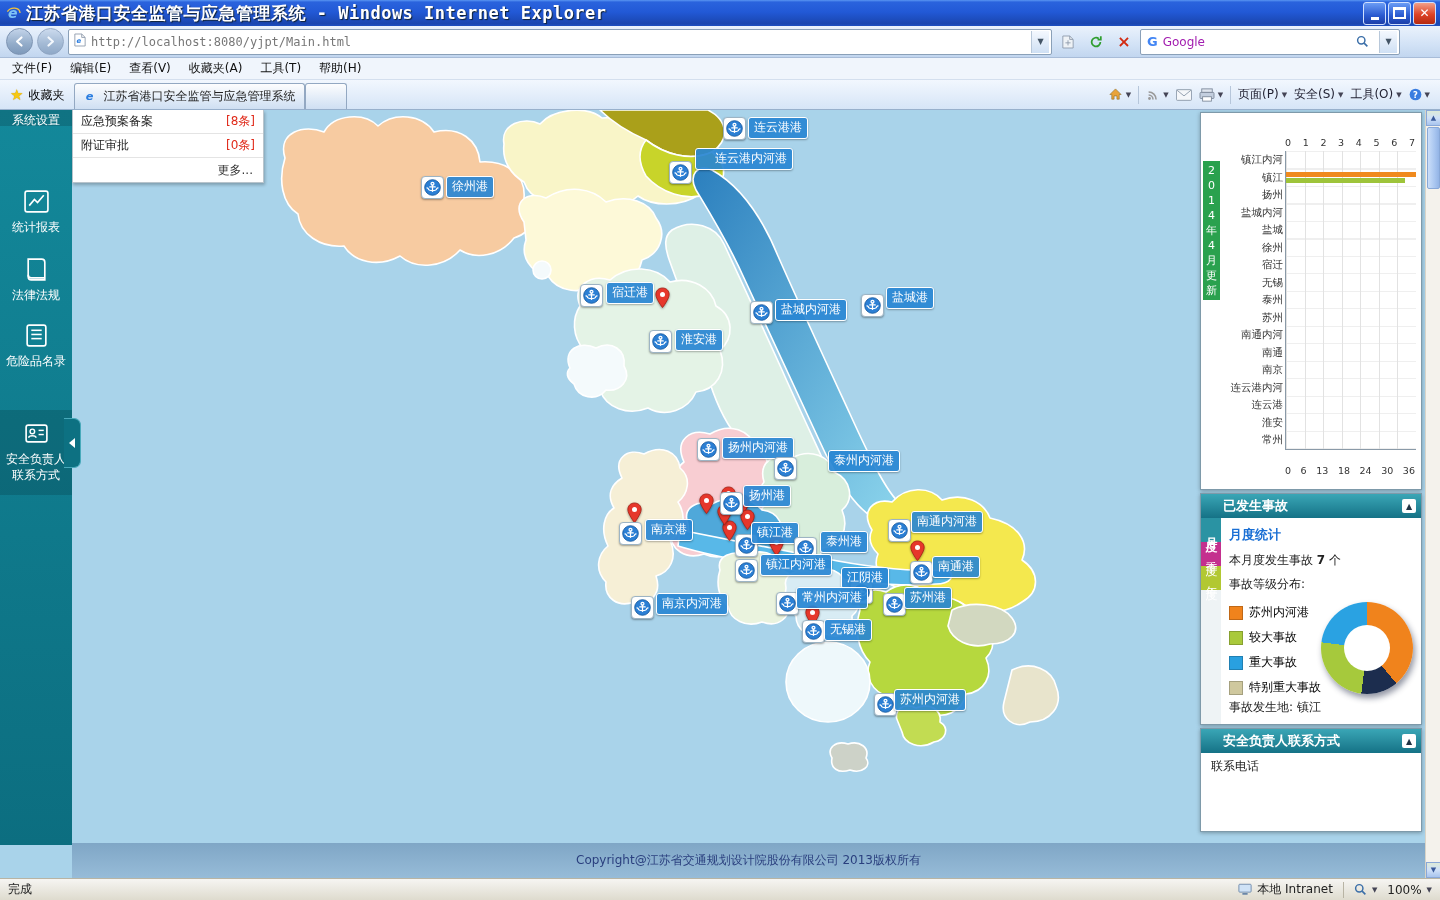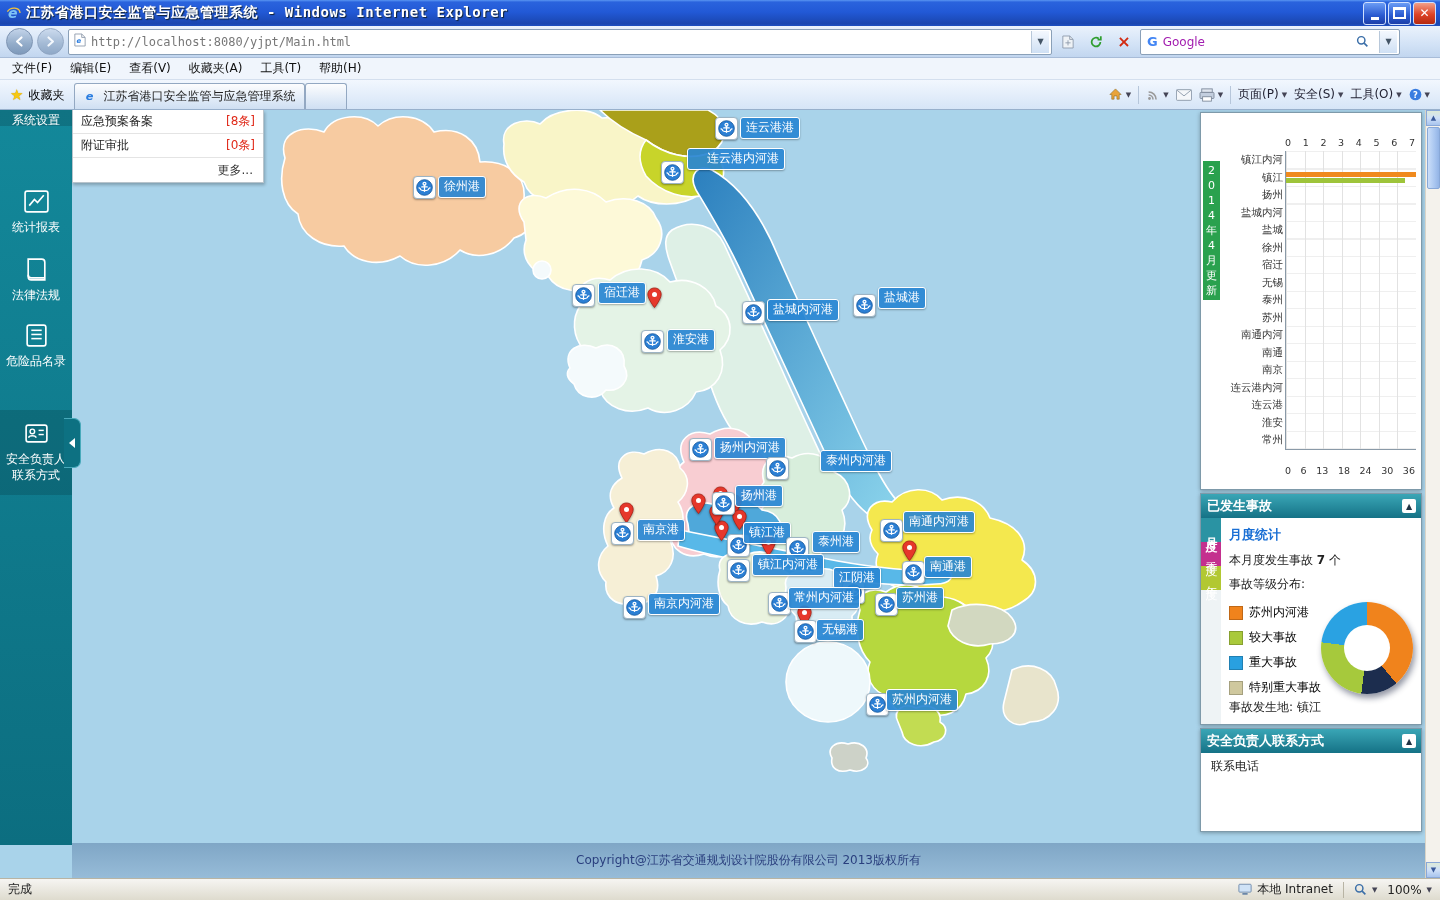--- a/index.html
+++ b/index.html
@@ -5,21 +5,21 @@
   html,body{margin:0;padding:0;width:1440px;height:900px;overflow:hidden;
     font-family:"DejaVu Sans","Liberation Sans",sans-serif;font-size:12px;}
   .screen{position:relative;width:1440px;height:900px;background:#a9d3ea;}
 
   
   .titlebar{position:absolute;left:0;top:0;width:1440px;height:26px;
     background:linear-gradient(180deg,#5a96f2 0%,#2a63dd 8%,#2259d6 46%,#1a46b0 90%,#1e4fc0 100%);
     display:flex;align-items:center;color:#fff;}
   .titlebar .ie-ic{margin:0 5px 0 6px;display:flex;}
   .titlebar .ttl{font-family:"DejaVu Sans Mono","Liberation Mono",monospace;
-    font-weight:bold;font-size:14px;letter-spacing:.5px;text-shadow:1px 1px 1px #123;white-space:nowrap;}
+    font-weight:bold;font-size:17px;letter-spacing:.5px;text-shadow:1px 1px 1px #123;white-space:nowrap;}
   .win-btns{margin-left:auto;display:flex;gap:2px;padding-right:4px;}
   .wbtn{width:21px;height:21px;border-radius:3px;border:1px solid #cfe0ff;display:flex;align-items:center;justify-content:center;
     color:#fff;font-weight:bold;font-size:12px;background:linear-gradient(180deg,#6a9cf5,#2a5ad0 60%,#1c3fa8);}
   .wbtn.close{background:linear-gradient(180deg,#f2a088,#dd4326 55%,#b52a10);}
   .wbtn .minglyph{display:block;width:8px;height:3px;background:#fff;margin-top:10px;}
   .wbtn .maxglyph{display:block;width:9px;height:7px;border:2px solid #fff;border-top-width:3px;}
 
   
   .addrbar{position:absolute;left:0;top:26px;width:1440px;height:32px;
     background:linear-gradient(180deg,#eaf2fc,#d2e2f6 60%,#c2d6ef);
@@ -59,21 +59,21 @@
   .fr-sep{width:1px;height:18px;background:#b6c6da;}
   .fr-btn{display:flex;align-items:center;gap:3px;color:#223;}
   .caret{font-size:7px;color:#445;}
 
   
   .content{position:absolute;left:0;top:110px;width:1440px;height:768px;background:#a9d3ea;overflow:hidden;}
 
   
   .map{position:absolute;left:72px;top:0;width:1353px;height:768px;background:#a9d3ea;}
   .map svg.geo{position:absolute;left:0;top:0;}
-  .ports{position:absolute;left:0;top:0;width:100%;height:100%;text-decoration:underline;}
+  .ports{position:absolute;left:8px;top:0;width:100%;height:100%;text-decoration:underline;}
   .anchor-badge{position:absolute;width:21px;height:21px;background:#fff;border:1px solid #9db4c4;border-radius:4px;
     display:flex;align-items:center;justify-content:center;box-shadow:0 1px 2px rgba(0,0,0,.35);}
   .port-label{position:absolute;background:rgba(40,134,210,.92);border:1px solid #fff;border-radius:3px;color:#fff;
     font-size:12px;padding:1px 5px 2px;white-space:nowrap;box-shadow:0 1px 2px rgba(0,0,0,.3);}
   .map-pin{position:absolute;width:15px;height:22px;filter:drop-shadow(0 1px 1px rgba(0,0,0,.4));}
   .map-footer{position:absolute;left:0;top:733px;width:1353px;height:35px;
     background:linear-gradient(180deg,#7fa6c6,#97bcd8);display:flex;align-items:center;justify-content:center;
     color:#2a3f7e;font-size:12px;}
 
   
@@ -94,21 +94,21 @@
     box-shadow:1px 2px 3px rgba(0,0,0,.25);}
   .qp-row{display:flex;justify-content:space-between;align-items:center;height:23px;padding:0 8px;border-bottom:1px solid #e4e4e4;}
   .qp-label{color:#222;}
   .qp-count{color:#e02a1a;}
   .qp-more{height:24px;display:flex;align-items:center;justify-content:flex-end;padding:0 10px;color:#333;}
 
   
   .rpanel{position:absolute;width:222px;background:#fff;border:1px solid #7e9aaa;box-sizing:border-box;
     box-shadow:0 1px 4px rgba(0,0,0,.3);}
   .rp-header{height:24px;background:linear-gradient(180deg,#3aa6b6,#157286);color:#fff;font-weight:bold;font-size:13px;
-    display:flex;align-items:center;padding:0 6px;position:relative;}
+    display:flex;align-items:center;padding:0 22px;position:relative;}
   .collapse-btn{position:absolute;right:5px;top:5px;width:14px;height:14px;background:#fff;border-radius:2px;
     display:flex;align-items:center;justify-content:center;color:#234;font-size:8px;}
 
   
   .chart-panel{left:1200px;top:2px;height:378px;}
   .update-strip{position:absolute;left:2px;top:48px;width:17px;background:#2aa14e;padding:2px 0;}
   .us-char{color:#fff;font-size:11px;line-height:15px;text-align:center;}
   .axisrow{position:absolute;left:84px;width:130px;display:flex;justify-content:space-between;
     font-size:9.5px;color:#333;}
   .top-axis{top:24px;} .bottom-axis{top:352px;}

